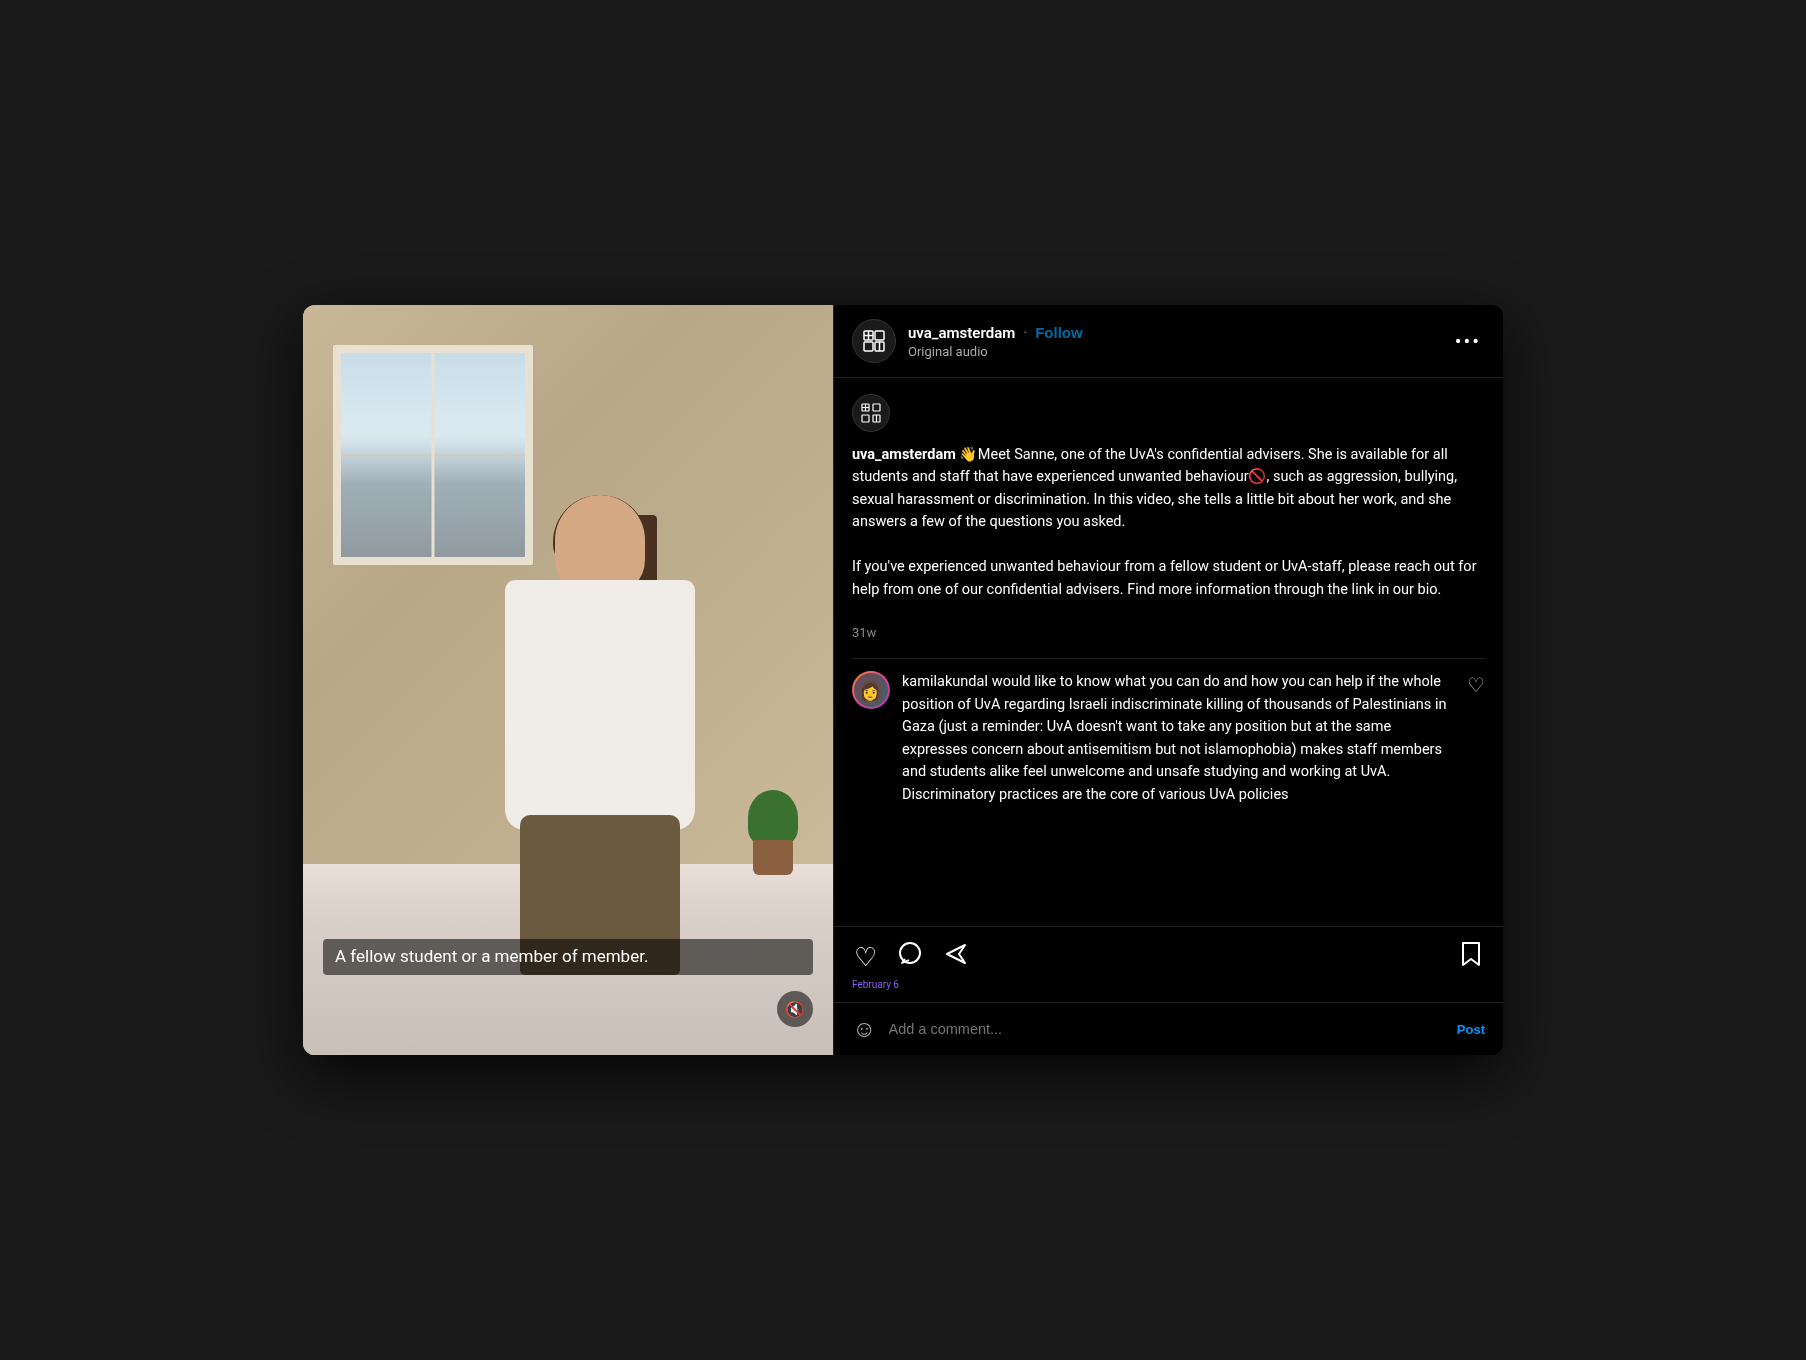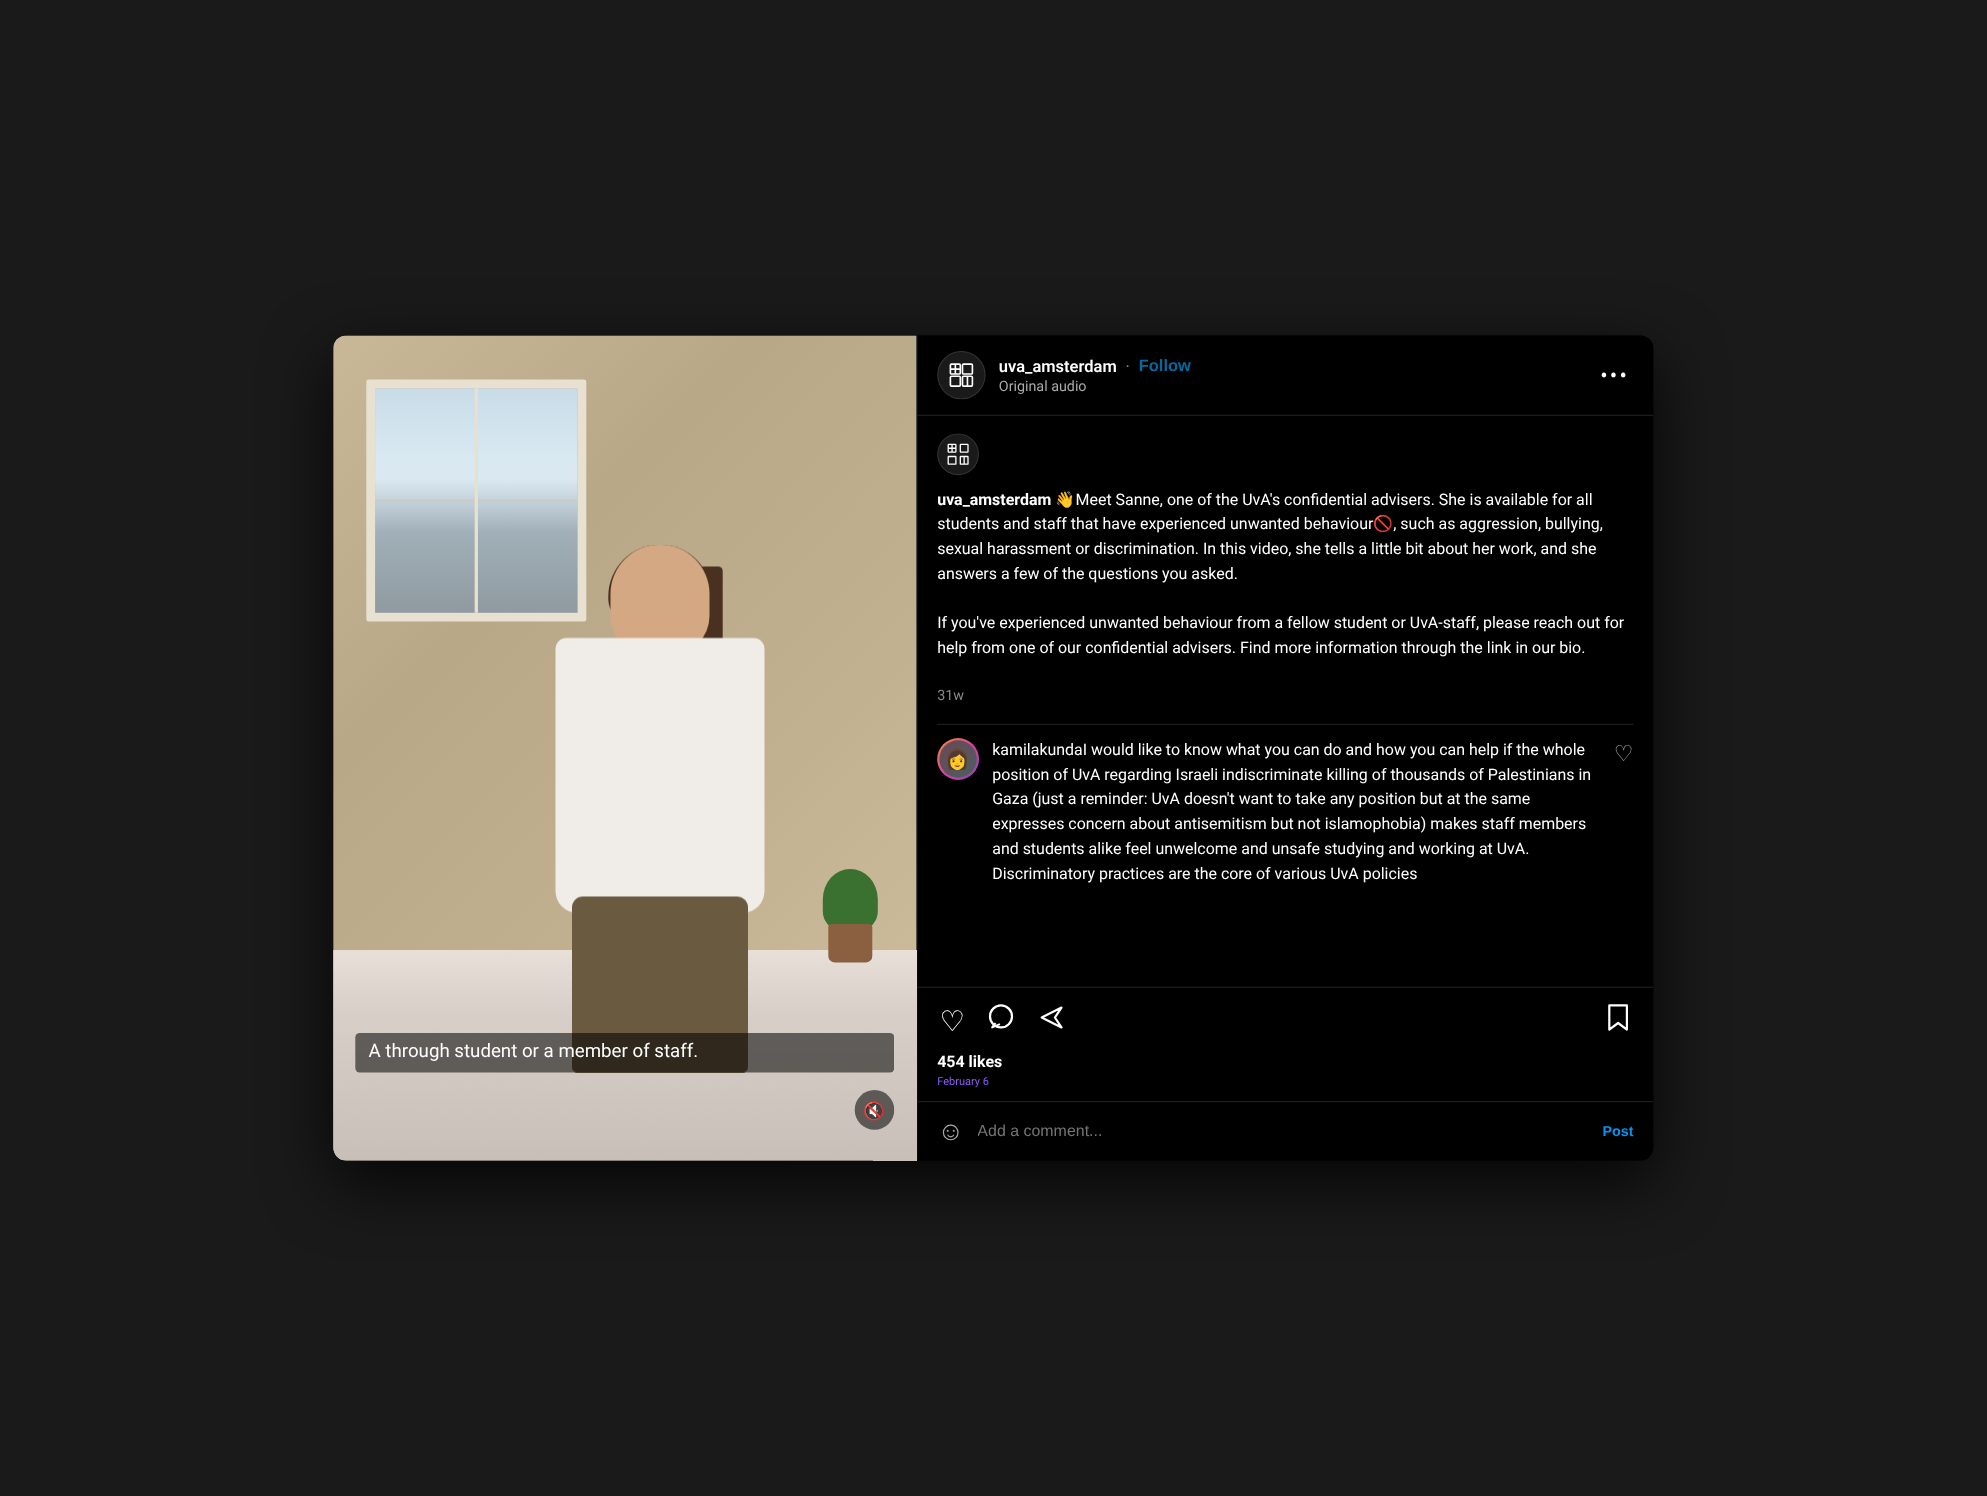--- a/index.html
+++ b/index.html
@@ -506,21 +506,21 @@
       <div class="plant-pot"></div>
     </div>
 
     <div class="person">
       <div class="person-hair"></div>
       <div class="person-head"></div>
       <div class="person-body"></div>
       <div class="person-legs"></div>
     </div>
 
-    <div class="subtitle">A through student or a member of staff.</div>
+    <div class="subtitle">A fellow student or a member of member.</div>
 
     <div class="mute-icon">🔇</div>
   </div>
 
   <div class="content-panel">
 
     <div class="post-header">
       <div class="avatar-logo">
         <div style="display:flex;flex-direction:column;align-items:center;justify-content:center;">
           <svg width="28" height="28" viewBox="0 0 28 28" fill="none">
@@ -601,21 +601,20 @@
           <svg width="26" height="26" viewBox="0 0 26 26" fill="none">
             <path d="M4 13 L22 4 L16 13 L22 22 Z" stroke="white" stroke-width="2" stroke-linejoin="round" fill="none"></path>
           </svg>
         </span>
         <span class="action-icon bookmark">
           <svg width="24" height="26" viewBox="0 0 24 26" fill="none">
             <path d="M4 2 H20 V24 L12 18 L4 24 Z" stroke="white" stroke-width="2" stroke-linejoin="round" fill="none"></path>
           </svg>
         </span>
       </div>
-      <div class="likes-count">454 likes</div>
       <div class="post-date">February 6</div>
     </div>
 
     <div class="add-comment-area">
       <span class="emoji-icon">☺</span>
       <input class="comment-input" type="text" placeholder="Add a comment..." style="">
       <button class="post-button">Post</button>
     </div>
 
   </div>

